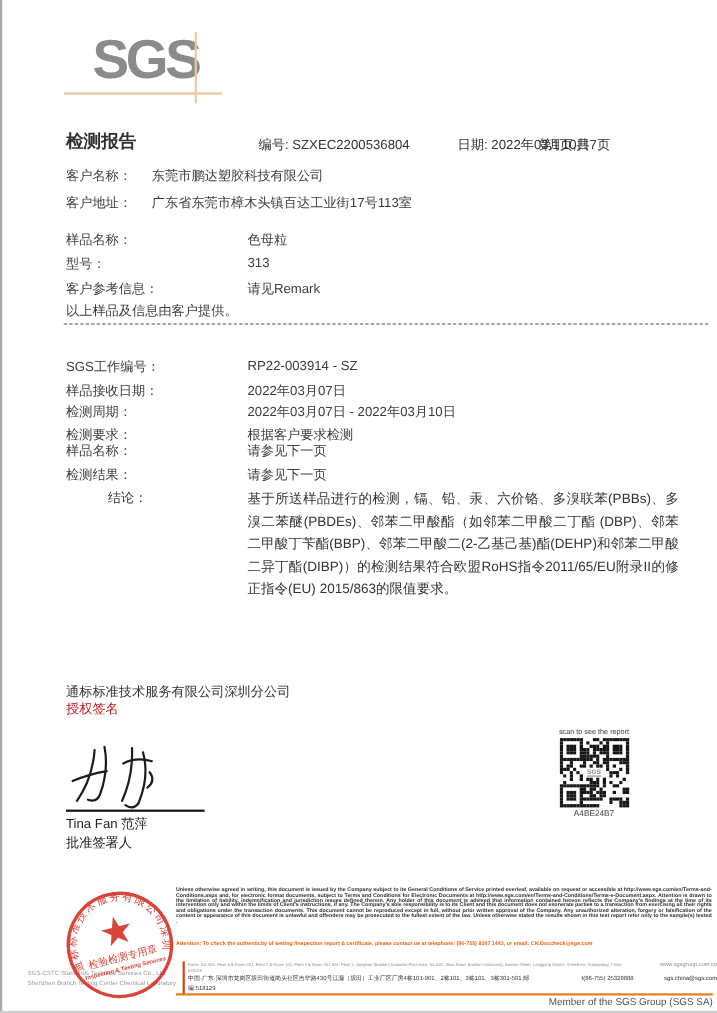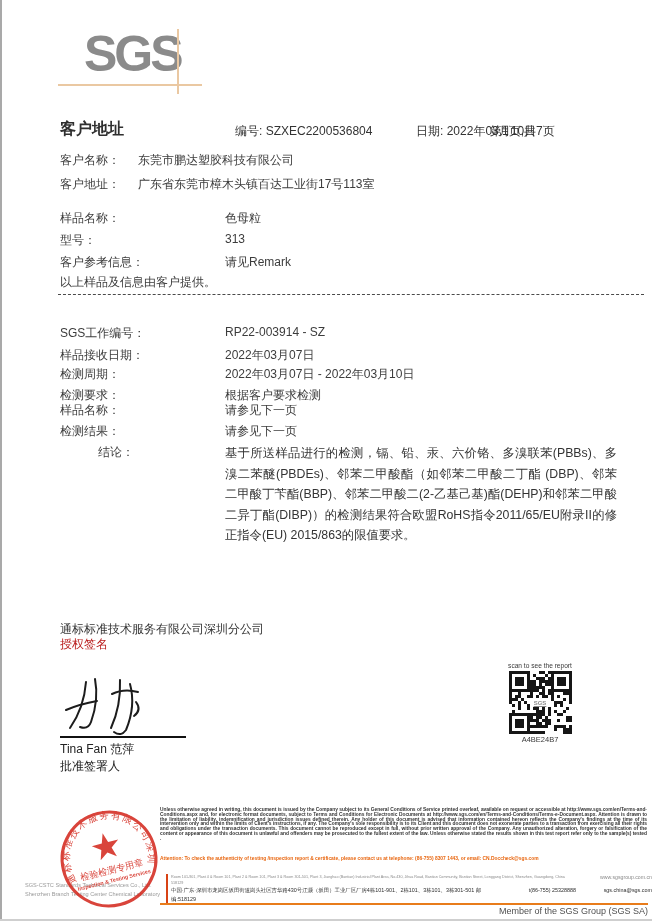--- a/index.html
+++ b/index.html
@@ -81,21 +81,21 @@
 <body>
 
 <div id="page">
   <div class="edge-left"></div>
   <div class="edge-bottom"></div>
 
   <div class="logo-letters">SGS</div>
   <div class="logo-hline"></div>
   <div class="logo-vline"></div>
 
-  <div class="doc-title">客户地址</div>
+  <div class="doc-title">检测报告</div>
   <div class="hdr-meta m-no"><span>编号:</span> <span>SZXEC2200536804</span></div>
   <div class="hdr-meta m-date"><span>日期:</span> <span>2022年03月10日</span></div>
   <div class="hdr-meta m-page">第1页,共7页</div>
 
   <div class="row" style="top:152px">
     <span class="lbl">客户名称：</span>
     <span class="val val-c">东莞市鹏达塑胶科技有限公司</span>
   </div>
   <div class="row" style="top:176px">
     <span class="lbl">客户地址：</span>

